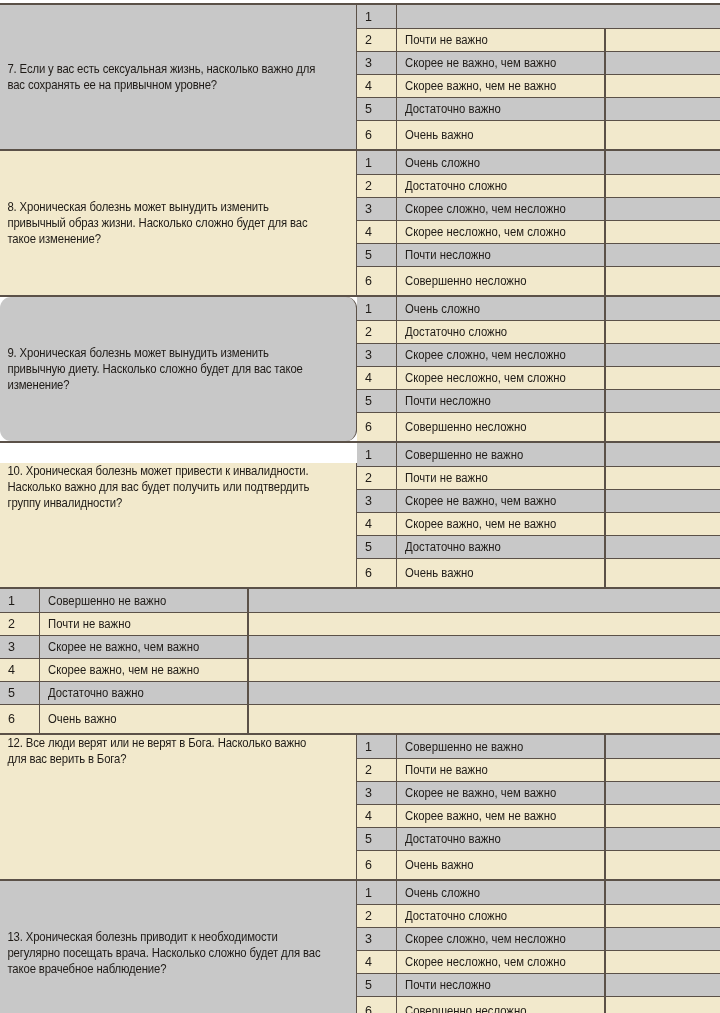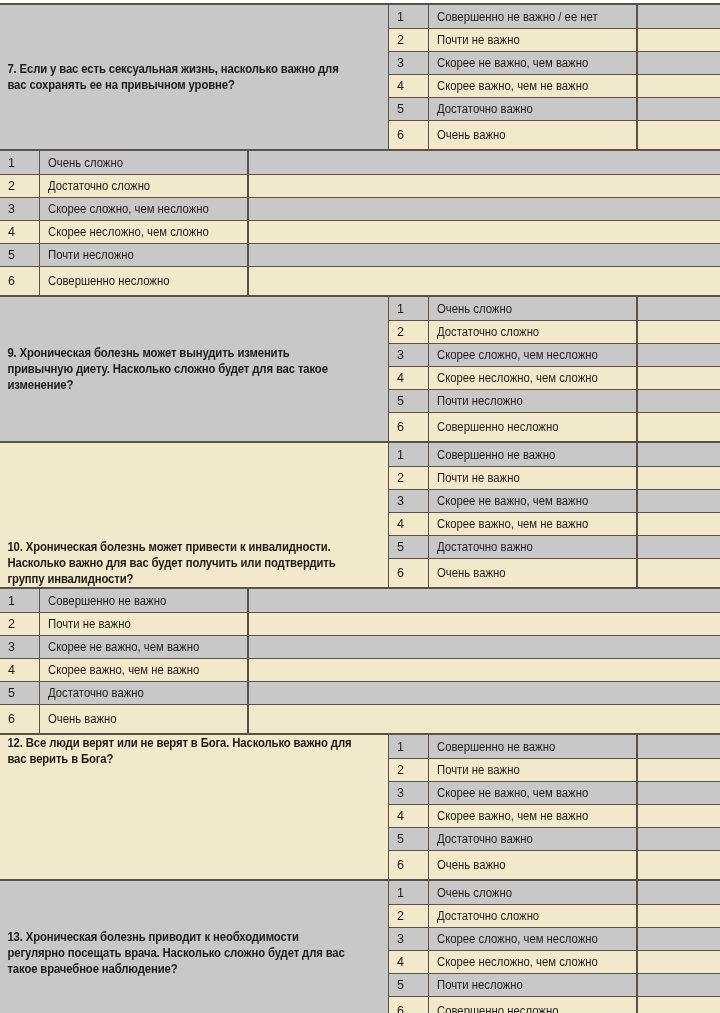--- a/index.html
+++ b/index.html
@@ -31,24 +31,23 @@
       align-items: center;
       padding: 0 8px 0 8px;
       font-size: 12.2px;
       line-height: 16px;
       color: #1f1b17;
       letter-spacing: -0.15px;
       transform: scaleX(0.93);
       transform-origin: left center;
     }
     .question-text-wrap {
-      width: 389px;
+      width: 357px;
       box-sizing: border-box;
       border-right: 1px solid #5b5148;
-      font-weight: bold;
     }
     .gray  { background: #c8c8c8; }
     .cream { background: #f2e9cc; }
     .answers {
       flex: 1;
       display: flex;
       flex-direction: column;
     }
     .answer-row {
       display: flex;
@@ -92,23 +91,20 @@
 <body>
 
 <div class="sheet" id="sheet">
     <div class="question-block">
       <div class="question-text-wrap gray" style="display: flex; align-items: center;">
         <div class="question-text-cell">7. Если у вас есть сексуальная жизнь, насколько важно для вас сохранять ее на привычном уровне?</div>
       </div>
       <div class="answers">
         <div class="answer-row gray">
           <div class="answer-num">1</div>
-          <div class="answer-label">
-            <span>Совершенно не важно / ее нет</span>
-          </div>
           <div class="answer-mark"></div>
         </div>
         <div class="answer-row cream">
           <div class="answer-num">2</div>
           <div class="answer-label">
             <span>Почти не важно</span>
           </div>
           <div class="answer-mark"></div>
         </div>
         <div class="answer-row gray">
@@ -135,20 +131,23 @@
         <div class="answer-row cream tall">
           <div class="answer-num">6</div>
           <div class="answer-label">
             <span>Очень важно</span>
           </div>
           <div class="answer-mark"></div>
         </div>
       </div>
     </div>
     <div class="question-block">
+      <div class="question-text-wrap cream" style="display: flex; align-items: center;">
+        <div class="question-text-cell">8. Хроническая болезнь может вынудить изменить привычный образ жизни. Насколько сложно будет для вас такое изменение?</div>
+      </div>
       <div class="answers">
         <div class="answer-row gray">
           <div class="answer-num">1</div>
           <div class="answer-label">
             <span>Очень сложно</span>
           </div>
           <div class="answer-mark"></div>
         </div>
         <div class="answer-row cream">
           <div class="answer-num">2</div>
@@ -181,21 +180,21 @@
         <div class="answer-row cream tall">
           <div class="answer-num">6</div>
           <div class="answer-label">
             <span>Совершенно несложно</span>
           </div>
           <div class="answer-mark"></div>
         </div>
       </div>
     </div>
     <div class="question-block">
-      <div class="question-text-wrap gray" style="display: flex; align-items: center;">
+      <div class="question-text-wrap gray" style="display: flex; align-items: center; border-radius: 11px;">
         <div class="question-text-cell">9. Хроническая болезнь может вынудить изменить привычную диету. Насколько сложно будет для вас такое изменение?</div>
       </div>
       <div class="answers">
         <div class="answer-row gray">
           <div class="answer-num">1</div>
           <div class="answer-label">
             <span>Очень сложно</span>
           </div>
           <div class="answer-mark"></div>
         </div>
@@ -230,21 +229,21 @@
         <div class="answer-row cream tall">
           <div class="answer-num">6</div>
           <div class="answer-label">
             <span>Совершенно несложно</span>
           </div>
           <div class="answer-mark"></div>
         </div>
       </div>
     </div>
     <div class="question-block">
-      <div class="question-text-wrap cream" style="display: flex; align-items: flex-end;">
+      <div class="question-text-wrap cream" style="display: flex; align-items: flex-start; margin-top: 20px;">
         <div class="question-text-cell">10. Хроническая болезнь может привести к инвалидности. Насколько важно для вас будет получить или подтвердить группу инвалидности?</div>
       </div>
       <div class="answers">
         <div class="answer-row gray">
           <div class="answer-num">1</div>
           <div class="answer-label">
             <span>Совершенно не важно</span>
           </div>
           <div class="answer-mark"></div>
         </div>

